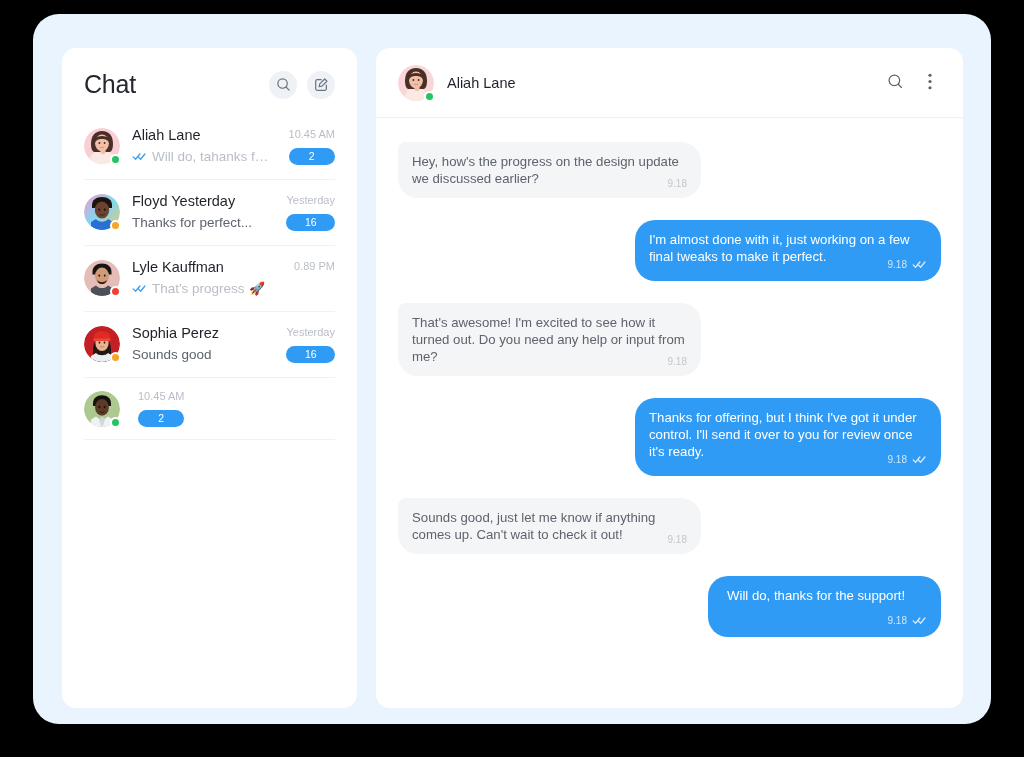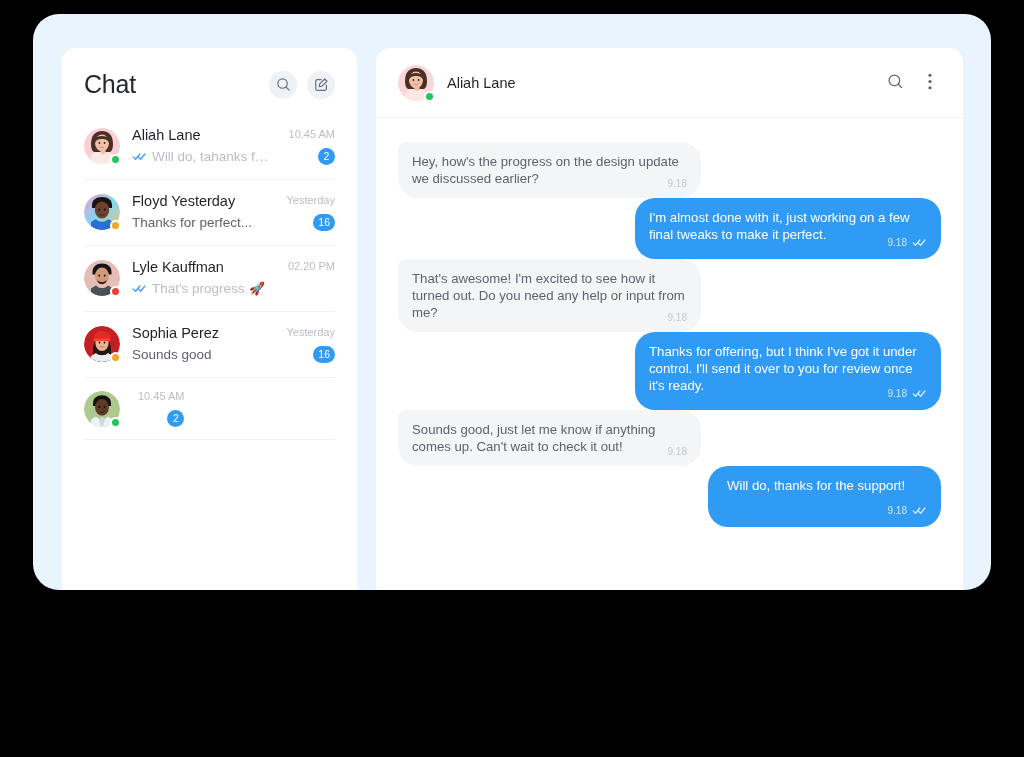--- a/index.html
+++ b/index.html
@@ -18,21 +18,21 @@
     height: 757px;
     background: #000000;
   }
 
   
   .app-card {
     position: absolute;
     left: 33px;
     top: 14px;
     width: 958px;
-    height: 576px;
+    height: 710px;
     background: #eaf4fe;
     border-radius: 26px;
     overflow: hidden;
   }
 
   
   .sidebar {
     position: absolute;
     left: 29px;
     top: 34px;
@@ -146,21 +146,20 @@
   .row-preview .txt {
     overflow: hidden;
     text-overflow: ellipsis;
     white-space: nowrap;
   }
 
   .row-right {
     flex: 0 0 auto;
     display: flex;
     flex-direction: column;
-    align-items: flex-end;
     gap: 7px;
     padding-left: 6px;
   }
 
   .row-time {
     font-size: 11px;
     color: #b9bec6;
     line-height: 13px;
     white-space: nowrap;
   }
@@ -229,20 +228,21 @@
     justify-content: center;
     cursor: pointer;
   }
 
   
   .messages {
     flex: 1 1 auto;
     padding: 24px 22px 20px 22px;
     display: flex;
     flex-direction: column;
+    gap: 22px;
     overflow: hidden;
   }
 
   .msg-line { display: flex; }
   .msg-line.in  { justify-content: flex-start; }
   .msg-line.out { justify-content: flex-end; }
 
   .bubble {
     position: relative;
     max-width: 310px;
@@ -432,21 +432,21 @@
               <div class="row-preview ">
                 <span><svg width="15" height="9" viewBox="0 0 16 10" fill="none">
                     <path d="M1 5.4L3.6 8 8.4 2.2" stroke="#3f9ef0" stroke-width="1.5" stroke-linecap="round" stroke-linejoin="round"></path>
                     <path d="M6.6 5.4L9.2 8 14 2.2" stroke="#3f9ef0" stroke-width="1.5" stroke-linecap="round" stroke-linejoin="round"></path>
                   </svg></span>
                 <span class="txt">That's progress</span> 
                 <span class="emoji">🚀</span>
               </div>
             </div>
             <div class="row-right">
-              <div class="row-time">02.20 PM</div>
+              <div class="row-time">0.89 PM</div>
               <div class="badge hidden">0</div>
             </div>
           </div>
           <div class="chat-row">
             <div class="avatar-wrap">
               <div class="avatar">
                 <svg viewBox="0 0 36 36">
                   <defs>
                     <clipPath id="a3">
                       <circle cx="18" cy="18" r="18"></circle>

